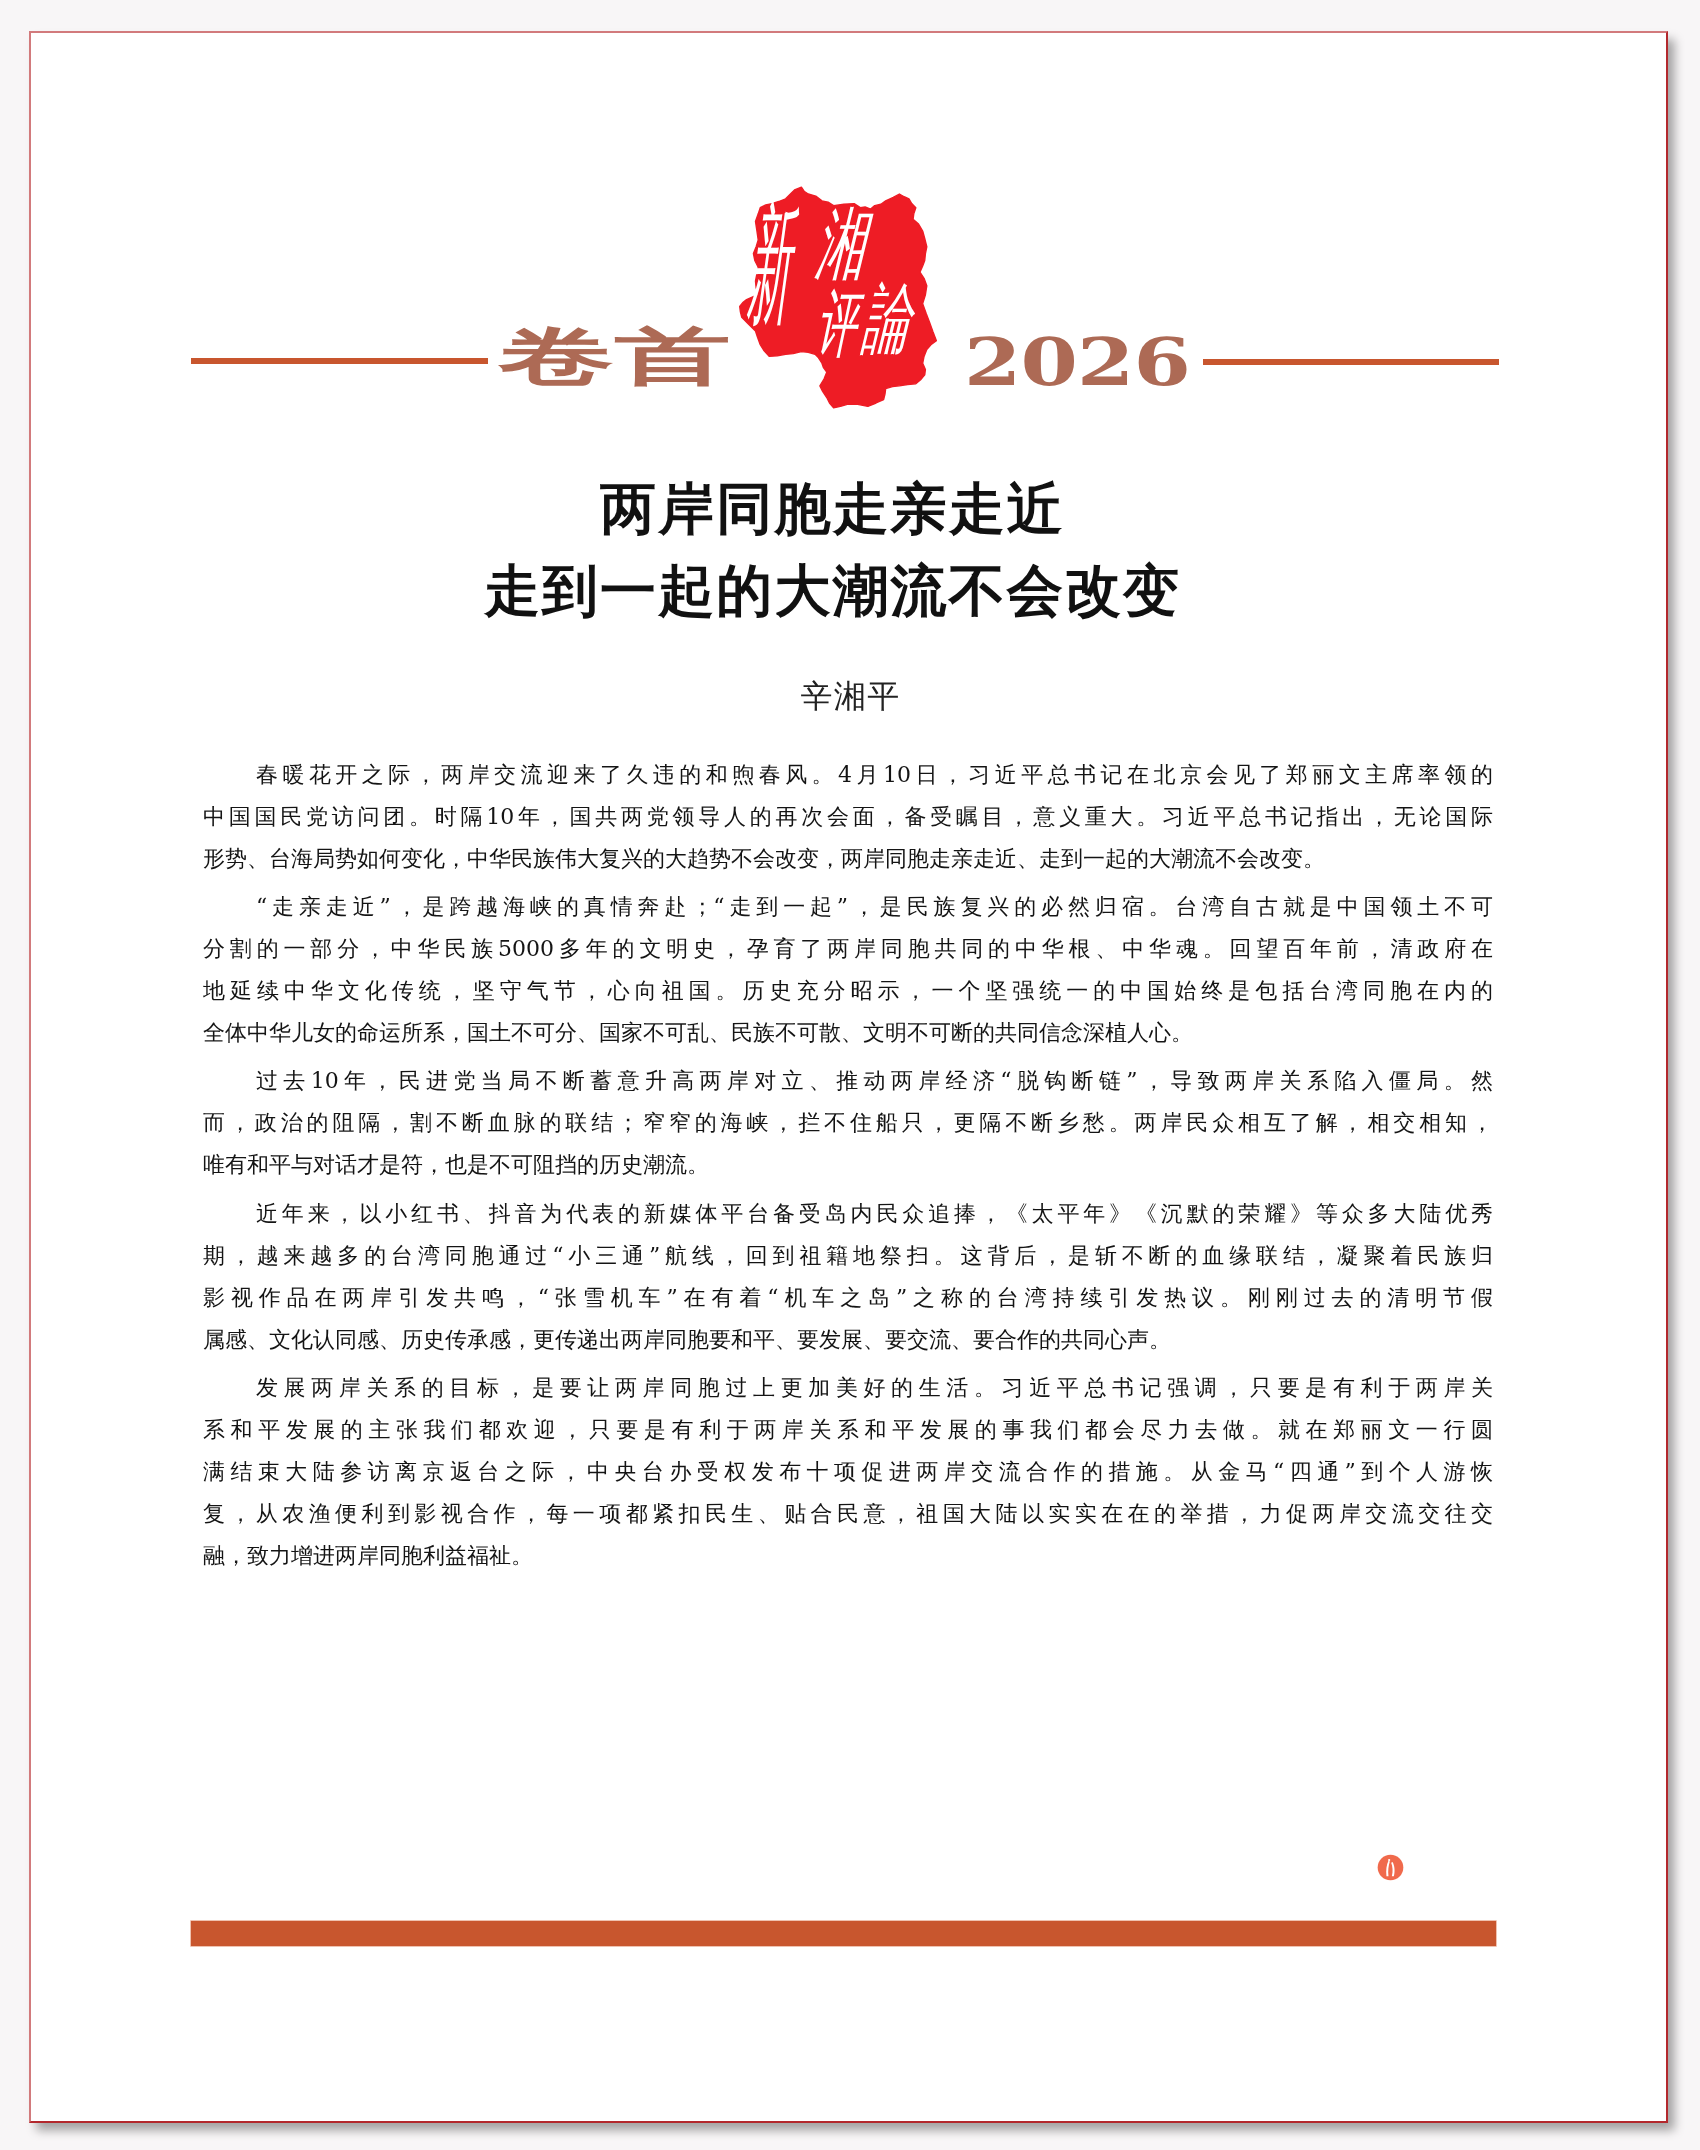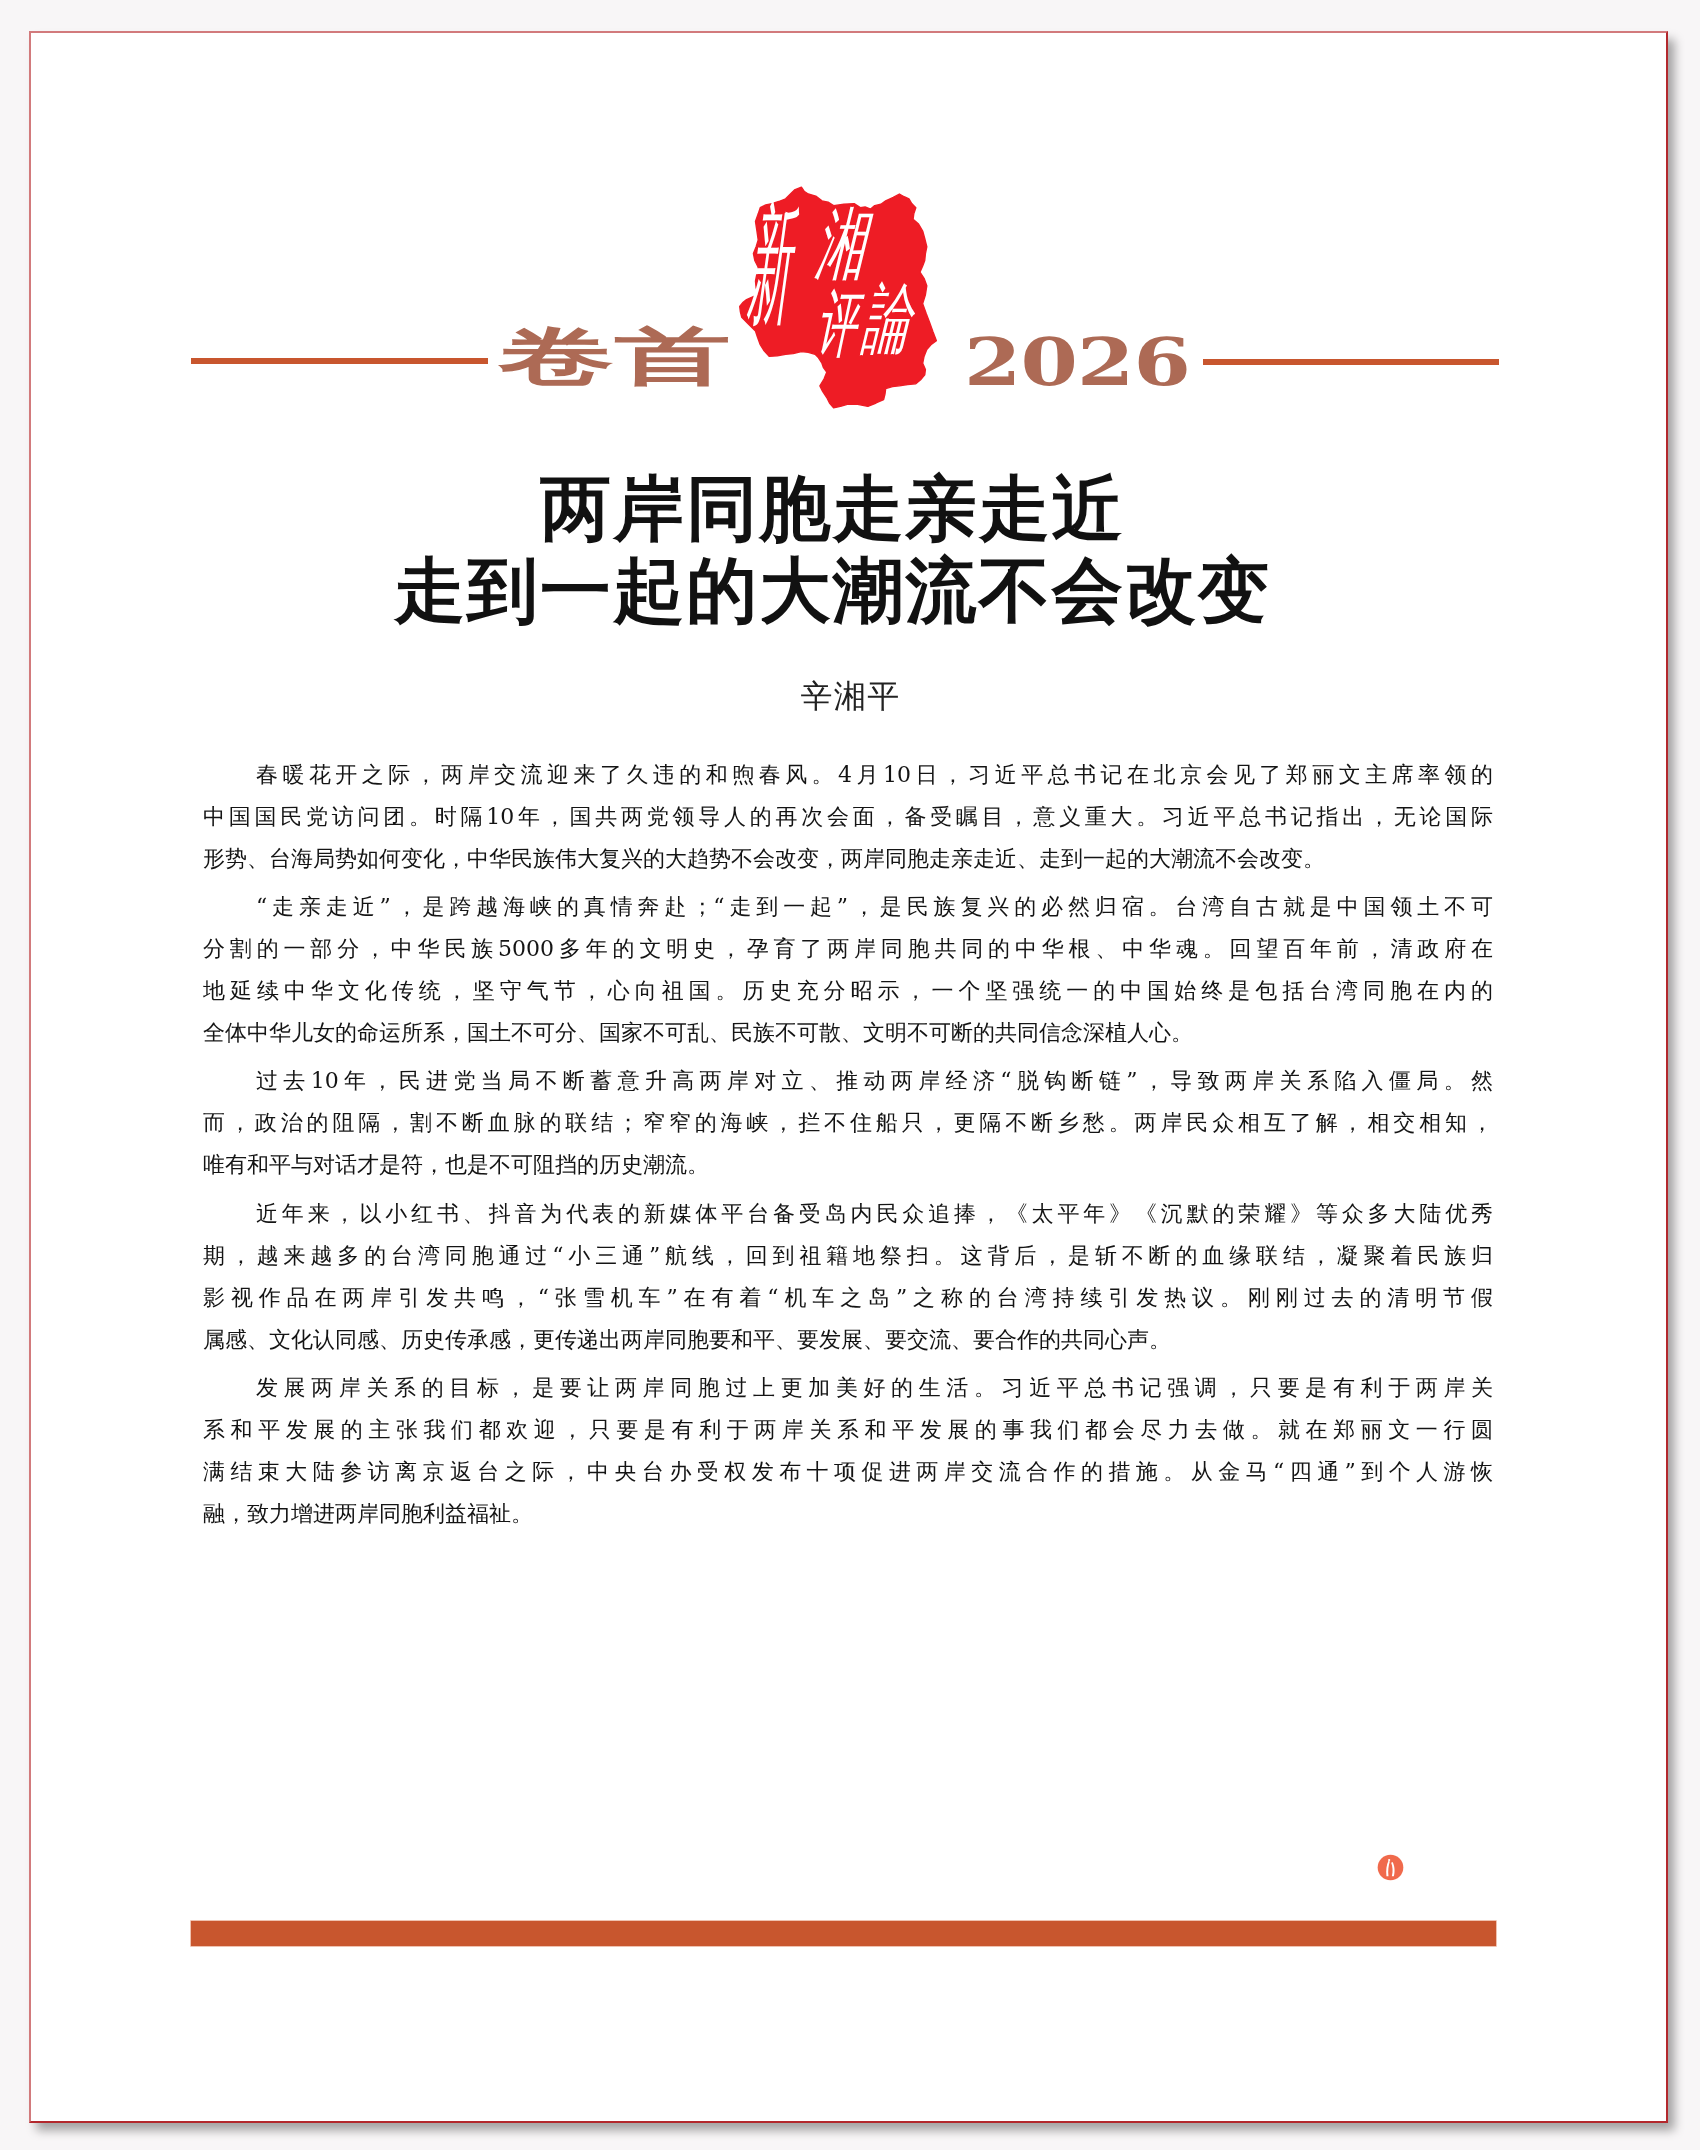--- a/index.html
+++ b/index.html
@@ -37,21 +37,21 @@
   .logo { position:absolute; left:726px; top:185px; width:233px; height:240px; }
   .logo svg { position:absolute; left:0; top:0; }
   .logo-char {
     position:absolute; color:#ffffff; font-family:"DejaVu Serif", serif;
     font-style:italic; transform-origin:left top; white-space:nowrap; line-height:1;
   }
 
   .title {
     position:absolute; left:0; width:1665px; text-align:center;
     font-family:"DejaVu Serif", serif; font-weight:bold;
-    font-size:71px; line-height:81px; letter-spacing:2.1px; color:#111;
+    font-size:56px; line-height:81px; letter-spacing:2.1px; color:#111;
   }
   .title.l1 { top:468px; }
   .title.l2 { top:550px; }
 
   .author {
     position:absolute; left:0; width:1701px; top:680px; text-align:center;
     font-size:32px; line-height:33px; color:#222; letter-spacing:1.4px;
   }
 
   .body-col { position:absolute; left:203px; top:754px; width:1290px; }
@@ -116,20 +116,21 @@
   <div class="para">
     <div class="line first">近年来，以小红书、抖音为代表的新媒体平台备受岛内民众追捧，《太平年》《沉默的荣耀》等众多大陆优秀</div>
     <div class="line">期，越来越多的台湾同胞通过“小三通”航线，回到祖籍地祭扫。这背后，是斩不断的血缘联结，凝聚着民族归</div>
     <div class="line">影视作品在两岸引发共鸣，“张雪机车”在有着“机车之岛”之称的台湾持续引发热议。刚刚过去的清明节假</div>
     <div class="line last">属感、文化认同感、历史传承感，更传递出两岸同胞要和平、要发展、要交流、要合作的共同心声。</div>
   </div>
   <div class="para">
     <div class="line first">发展两岸关系的目标，是要让两岸同胞过上更加美好的生活。习近平总书记强调，只要是有利于两岸关</div>
     <div class="line">系和平发展的主张我们都欢迎，只要是有利于两岸关系和平发展的事我们都会尽力去做。就在郑丽文一行圆</div>
     <div class="line">满结束大陆参访离京返台之际，中央台办受权发布十项促进两岸交流合作的措施。从金马“四通”到个人游恢</div>
+    <div class="line">复，从农渔便利到影视合作，每一项都紧扣民生、贴合民意，祖国大陆以实实在在的举措，力促两岸交流交往交</div>
     <div class="line last">融，致力增进两岸同胞利益福祉。</div>
   </div>
 </div>
 
 <div class="end-mark">
   <svg width="27" height="27" viewBox="0 0 40 40">
     <circle cx="20" cy="20" r="19" fill="#F06A4C"></circle>
     <path d="M17 10 C14 16 13 24 14 33 L17 33 C16 25 17 17 19 11 Z" fill="#ffffff"></path>
     <path d="M23 12 C26 17 27 25 25 33 L22 33 C24 26 23 18 21 13 Z" fill="#ffffff"></path>
     <circle cx="18" cy="9" r="1.6" fill="#ffffff"></circle>

